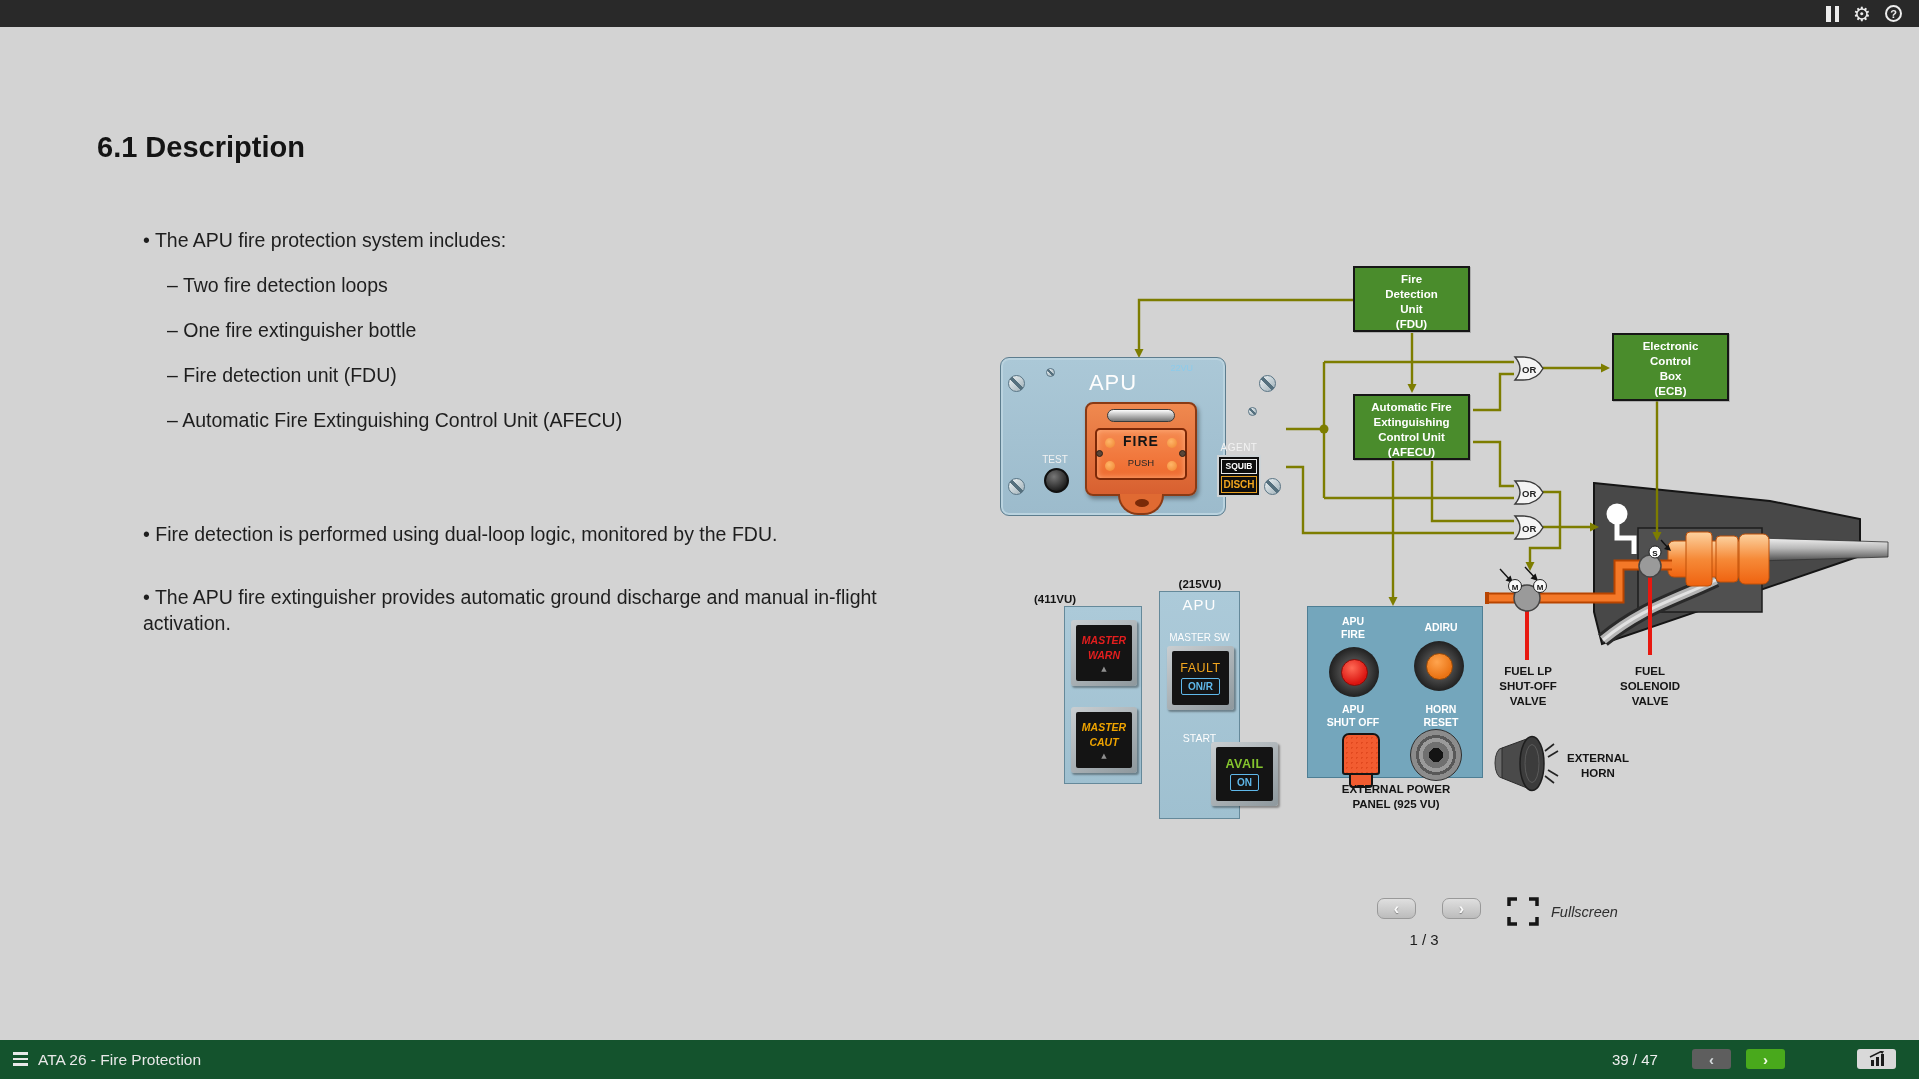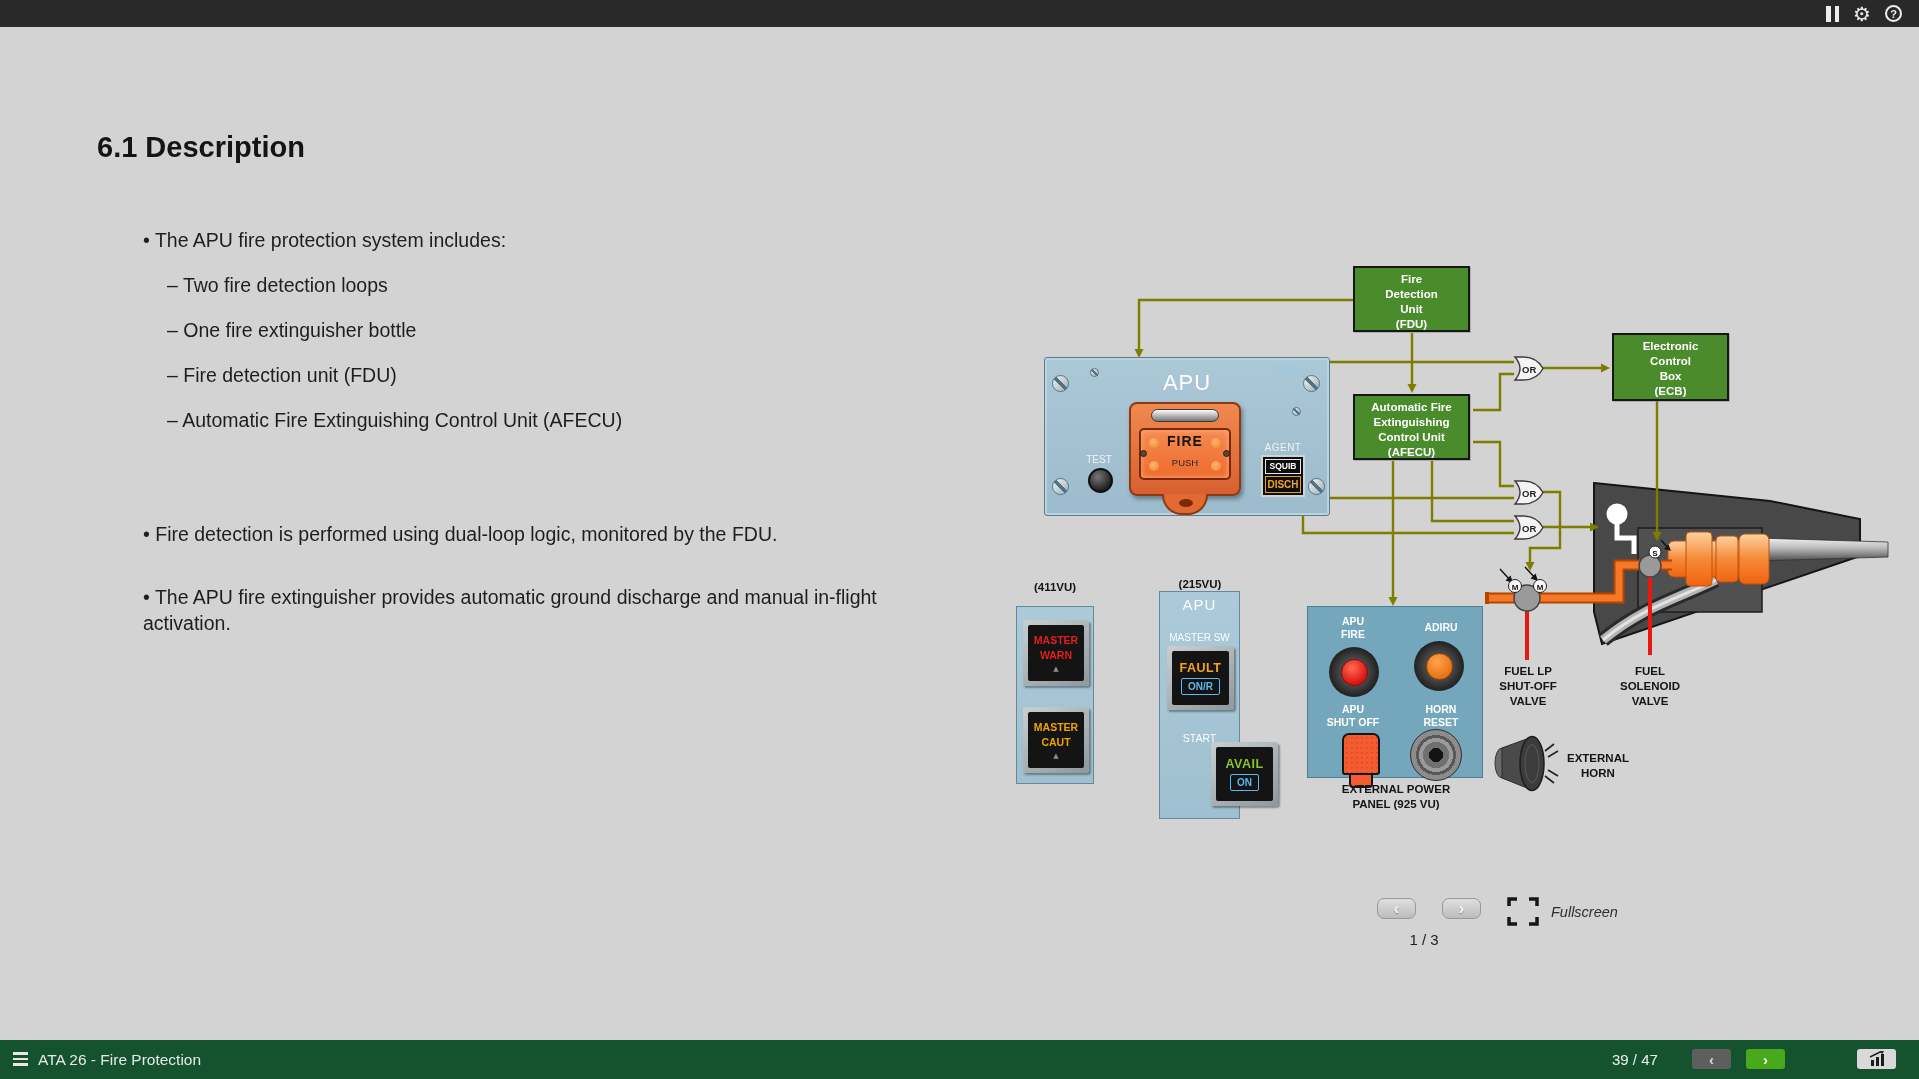--- a/index.html
+++ b/index.html
@@ -37,23 +37,23 @@
   
   .gbox { position:absolute; width:117px; background:#4a8c2c; border:2px solid #161616; color:#fff;
           font-size:11.5px; font-weight:bold; text-align:center; white-space:pre-line; line-height:1.3;
           padding-top:4px; box-shadow:1px 1px 0 #88888880; }
 
   
   .dlabel { position:absolute; font-size:11.5px; font-weight:bold; color:#141414; text-align:center;
             white-space:pre-line; line-height:1.3; }
 
   
-  .apu-panel { position:absolute; left:1000px; top:357px; width:286px; height:159px;
-               background:linear-gradient(#abc8d7,#9cbbcc); border:1px solid #5d7d8e; border-radius:3px;
-               box-shadow:inset 0 0 0 2px #bad3df;margin-left:44px; }
+  .apu-panel { position:absolute; left:1000px; top:357px; width:226px; height:159px;
+               background:linear-gradient(#abc8d7,#9cbbcc); border:1px solid #5d7d8e; border-radius:9px;
+               box-shadow:inset 0 0 0 2px #bad3df; }
   .apu-panel-title { position:absolute; left:0; top:12px; width:100%; text-align:center; color:#fdfdfd;
                      font-size:22px; letter-spacing:1px; }
   .apu-panel-code { position:absolute; right:32px; top:5px; color:#8ccbeb; font-size:9px; }
   .screw { position:absolute; border-radius:50%;
            background:linear-gradient(45deg, transparent 42%, #55707e 42%, #55707e 58%, transparent 58%),
                       linear-gradient(135deg,#eef3f5,#9fb0b8); border:1px solid #5a7585; }
   .screw.big { width:17px; height:17px; }
   .screw.small { width:9px; height:9px; }
   .test-label { position:absolute; left:34px; top:96px; width:40px; text-align:center; color:#f2f2f2; font-size:10px; }
   .test-btn { position:absolute; left:43px; top:110px; width:25px; height:25px; border-radius:50%;
@@ -83,21 +83,21 @@
   
   .blue-panel { position:absolute; background:linear-gradient(#accad9,#9fc0d0); border:1px solid #658striche; border:1px solid #65899a; }
   .bf { position:absolute; background:linear-gradient(145deg,#c9ced1,#8e989d); border-radius:3px; padding:5px;
         box-shadow:1.5px 2px 2px rgba(0,0,0,.35); }
   .bi { width:100%; height:100%; background:#141414; border-radius:2px; display:flex; flex-direction:column;
         align-items:center; justify-content:center; }
   .warn-text { color:#e31e1e; font-size:10.5px; font-weight:bold; line-height:1.4; white-space:pre-line; text-align:center; }
   .caut-text { color:#efa400; font-size:10.5px; font-weight:bold; line-height:1.4; white-space:pre-line; text-align:center; }
   .btn-tri { color:#8f8f8f; font-size:7px; margin-top:2px; font-family:"DejaVu Sans", sans-serif; }
   .p215-t { position:absolute; width:100%; text-align:center; color:#fdfdfd; }
-  .fault-word { color:#f2a61e; font-size:12.5px; font-weight:bold; letter-spacing:.5px; }
+  .fault-word { color:#f2a61e; font-size:12.5px; font-weight:normal; letter-spacing:.5px; }
   .avail-word { color:#85c52e; font-size:12.5px; font-weight:bold; letter-spacing:.5px; }
   .bluebox-word { margin-top:3px; border:1.5px solid #5fb8ea; color:#5fb8ea; font-size:10px; font-weight:bold;
                   padding:0 6px; border-radius:2px; line-height:1.5; }
 
   
   .epp { position:absolute; left:1307px; top:606px; width:176px; height:172px; background:#74a6bc; border:1px solid #4e7e94; }
   .epp-label { position:absolute; color:#fff; font-size:10.5px; font-weight:bold; text-align:center; white-space:pre-line; line-height:1.25; }
   .round-btn { position:absolute; width:50px; height:50px; border-radius:50%;
                background:radial-gradient(circle, #464646 40%, #1f1f1f 72%, #333 78%); display:flex; align-items:center; justify-content:center; }
   .round-btn i { display:block; width:27px; height:27px; border-radius:50%; }
@@ -299,22 +299,22 @@
     <div class="fire-tab">
         <i></i>
       </div>
     <div class="agent-label">AGENT</div>
     <div class="squib-box">
       <div class="squib-line">SQUIB</div>
       <div class="disch-line">DISCH</div>
     </div>
   </div>
 
-  <div class="dlabel" style="left:1014px; top:580px; width:82px;">(411VU)</div>
-  <div class="blue-panel" style="left:1016px; top:606px; width:78px; height:178px;">
+  <div class="dlabel" style="left:1014px; top:592px; width:82px;">(411VU)</div>
+  <div class="blue-panel" style="left:1064px; top:606px; width:78px; height:178px;font-style:italic;">
     <div class="bf" style="left:6px; top:13px; width:66px; height:66px;">
       <div class="bi">
         <div class="warn-text">MASTER
 WARN</div>
         <div class="btn-tri">▲</div>
       </div>
     </div>
     <div class="bf" style="left:6px; top:100px; width:66px; height:66px;">
       <div class="bi">
         <div class="caut-text">MASTER

